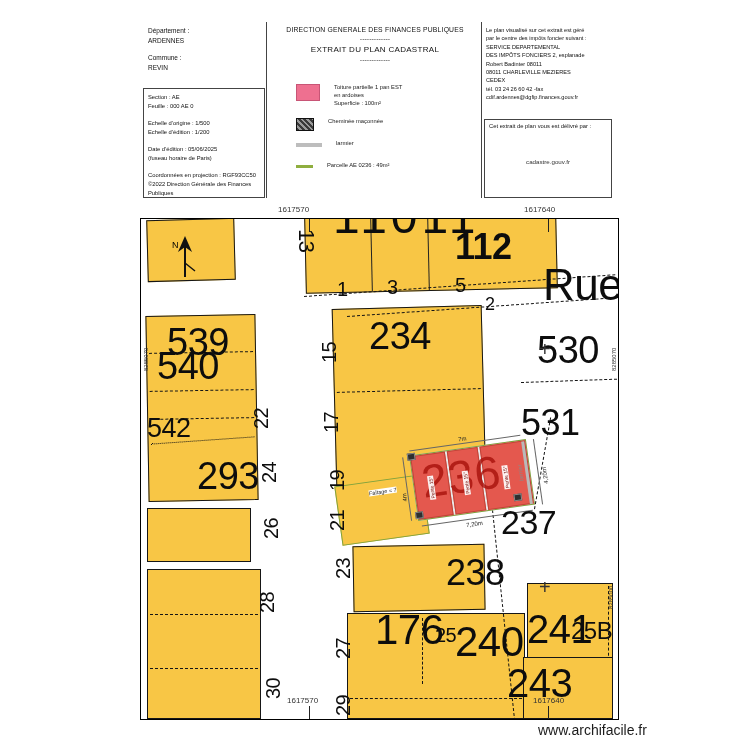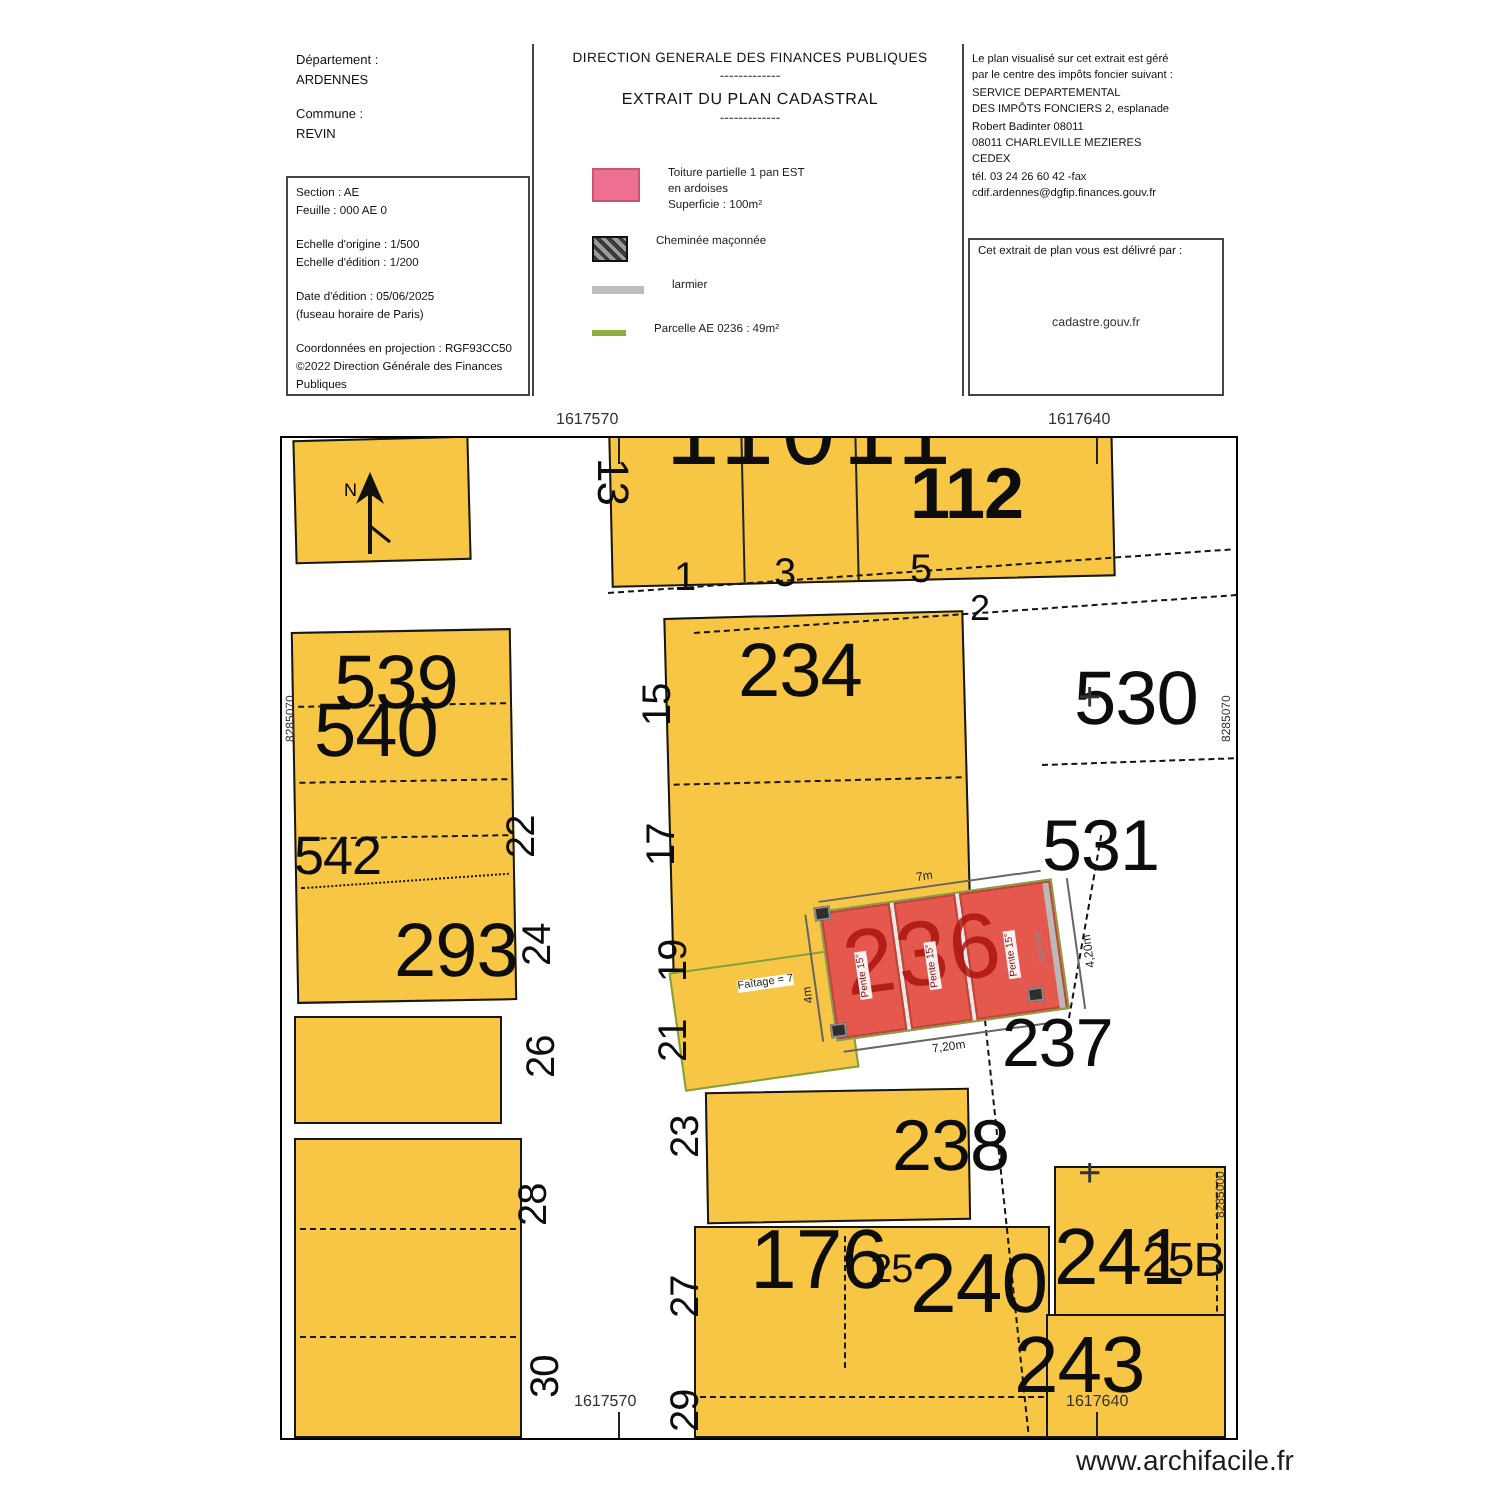--- a/index.html
+++ b/index.html
@@ -220,20 +220,21 @@
     <span class="mlabel" style="left: 228px; top: 98px; font-size: 38px;">234</span>
     <span class="mlabel" style="left: 396px; top: 112px; font-size: 38px;">530</span>
     <span class="mlabel" style="left: 380px; top: 186px; font-size: 36px;">531</span>
     <span class="mlabel" style="left: 360px; top: 286px; font-size: 34px;">237</span>
     <span class="mlabel" style="left: 280px; top: 336px; font-size: 36px; margin-left: 25px;">238</span>
     <span class="mlabel" style="left: 234px; top: 390px; font-size: 42px;">176</span>
     <span class="mlabel" style="left: 314px; top: 402px; font-size: 42px;">240</span>
     <span class="mlabel" style="left: 386px; top: 390px; font-size: 40px;">241</span>
     <span class="mlabel" style="left: 366px; top: 444px; font-size: 40px;">243</span>
     <span class="mlabel" style="left: 430px; top: 400px; font-size: 24px;">25B</span>
+    <span class="mlabel" style="left: 402px; top: 44px; font-size: 44px;">Rue</span>
     <span class="mlabel" style="left: 196px; top: 60px; font-size: 20px;">1</span>
     <span class="mlabel" style="left: 246px; top: 58px; font-size: 20px;">3</span>
     <span class="mlabel" style="left: 314px; top: 56px; font-size: 20px;">5</span>
     <span class="mlabel" style="left: 344px; top: 76px; font-size: 18px;">2</span>
     <span class="mlabel" style="left: 294px; top: 406px; font-size: 20px;">25</span>
     <span class="mlabel" style="left: 176px; top: 10px; font-size: 22px; transform: rotate(90deg);">13</span>
     <span class="mlabel" style="left: 178px; top: 144px; font-size: 20px; transform: rotate(-90deg);">15</span>
     <span class="mlabel" style="left: 180px; top: 214px; font-size: 20px; transform: rotate(-90deg);">17</span>
     <span class="mlabel" style="left: 186px; top: 272px; font-size: 20px; transform: rotate(-90deg);">19</span>
     <span class="mlabel" style="left: 186px; top: 312px; font-size: 20px; transform: rotate(-90deg);">21</span>

